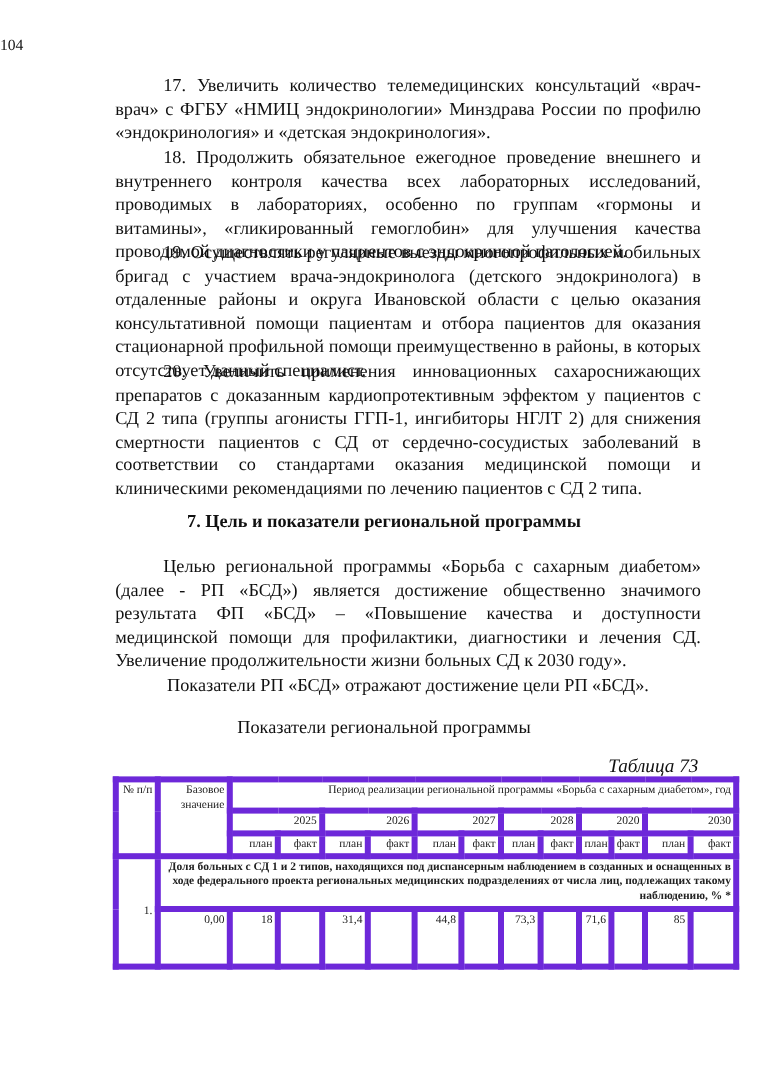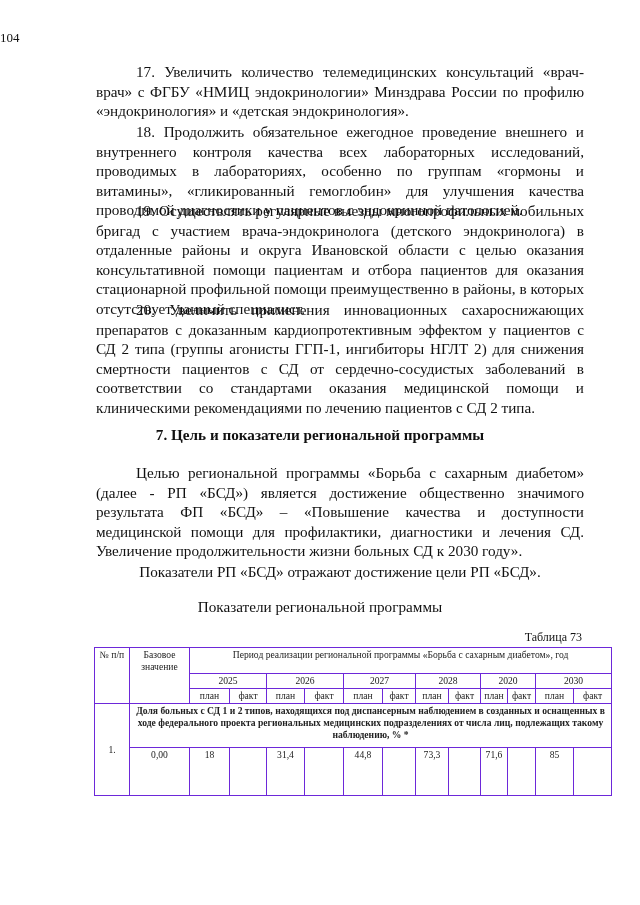--- a/index.html
+++ b/index.html
@@ -4,24 +4,24 @@
 <style>
   html, body { margin:0; padding:0; background:#ffffff; }
   body { width:640px; height:905px; position:relative; overflow:hidden;
          font-family:"Liberation Serif", "DejaVu Serif", serif; color:#111; }
   .page-num { position:absolute; top:30px; left:0; width:640px; text-align:left; font-size:13px; }
   .para { position:absolute; left:96px; width:488px; font-size:15.2px; line-height:19.6px;
           text-align:justify; text-align-last:left; }
   .para .ind { display:inline-block; width:40px; }
   .heading { position:absolute; left:0; width:640px; text-align:center; font-weight:bold; font-size:15.2px; }
   .center-line { position:absolute; left:0; width:640px; text-align:center; font-size:15.2px; }
-  .table-label { position:absolute; right:58px; top:630px; font-size:12px; }
+  .table-label { position:absolute; right:58px; top:630px; font-size:16px;font-style:italic; }
   table.ind-table { position:absolute; left:94px; top:647px; width:517px; border-collapse:collapse;
           font-size:9.6px; line-height:12px; table-layout:fixed; }
-  table.ind-table td { border:1px solid #6d28d9; text-align:center; vertical-align:top; padding:1px 2px; color:#222; }
+  table.ind-table td { border:5px solid #6d28d9; text-align:right; vertical-align:top; padding:1px 2px; color:#222; }
   .desc { text-align:center;font-weight:bold; }
 </style>
 </head>
 <body>
 
 <div class="page-num">104</div>
 
 <div class="para" style="top:62px"><span class="ind"></span><span>17. Увеличить количество телемедицинских консультаций «врач-врач» с ФГБУ «НМИЦ эндокринологии» Минздрава России по профилю «эндокринология» и «детская эндокринология».</span></div>
 <div class="para" style="top:122px"><span class="ind"></span><span>18. Продолжить обязательное ежегодное проведение внешнего и внутреннего контроля качества всех лабораторных исследований, проводимых в лабораториях, особенно по группам «гормоны и витамины», «гликированный гемоглобин» для улучшения качества проводимой диагностики у пациентов с эндокринной патологией.</span></div>
 <div class="para" style="top:201px"><span class="ind"></span><span>19. Осуществлять регулярные выезды многопрофильных мобильных бригад с участием врача-эндокринолога (детского эндокринолога) в отдаленные районы и округа Ивановской области с целью оказания консультативной помощи пациентам и отбора пациентов для оказания стационарной профильной помощи преимущественно в районы, в которых отсутствует данный специалист.</span></div>

